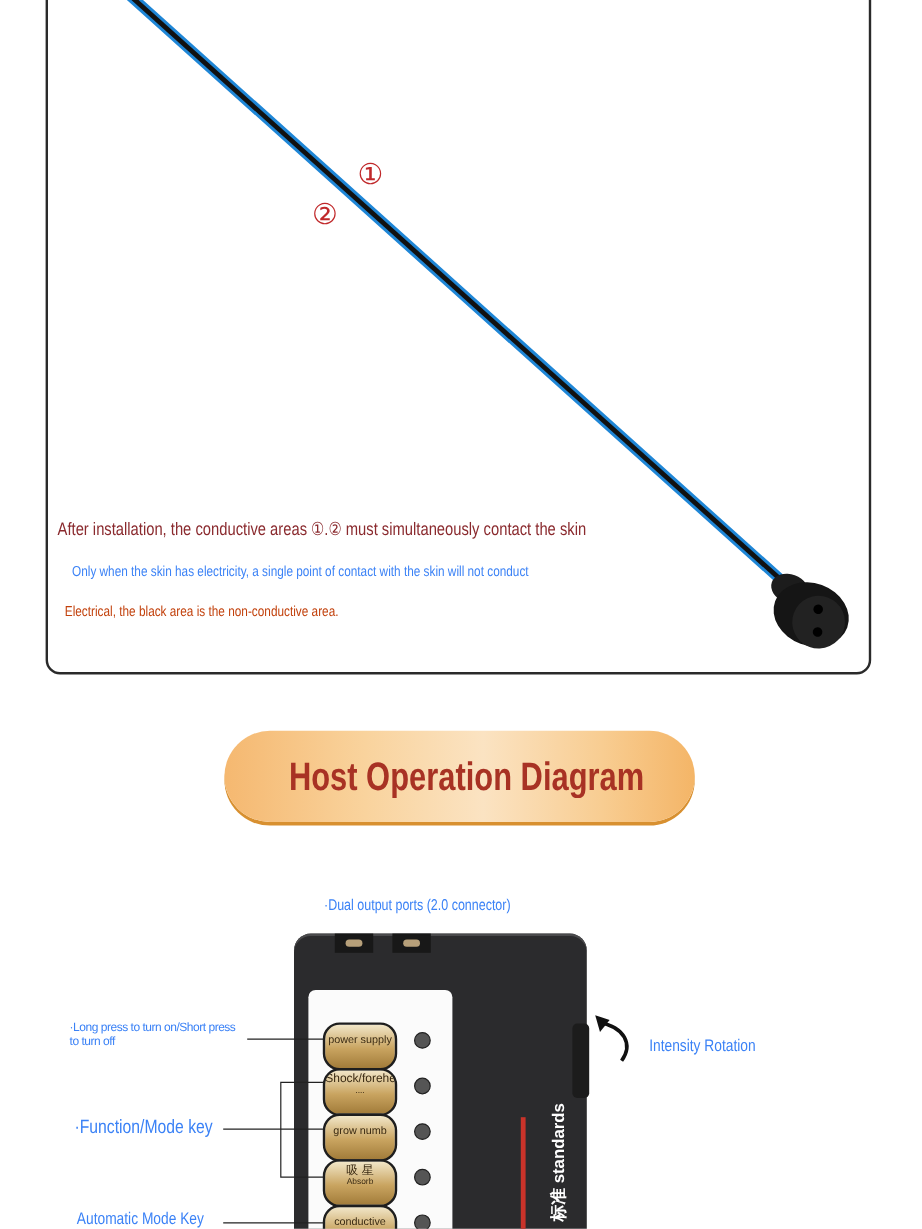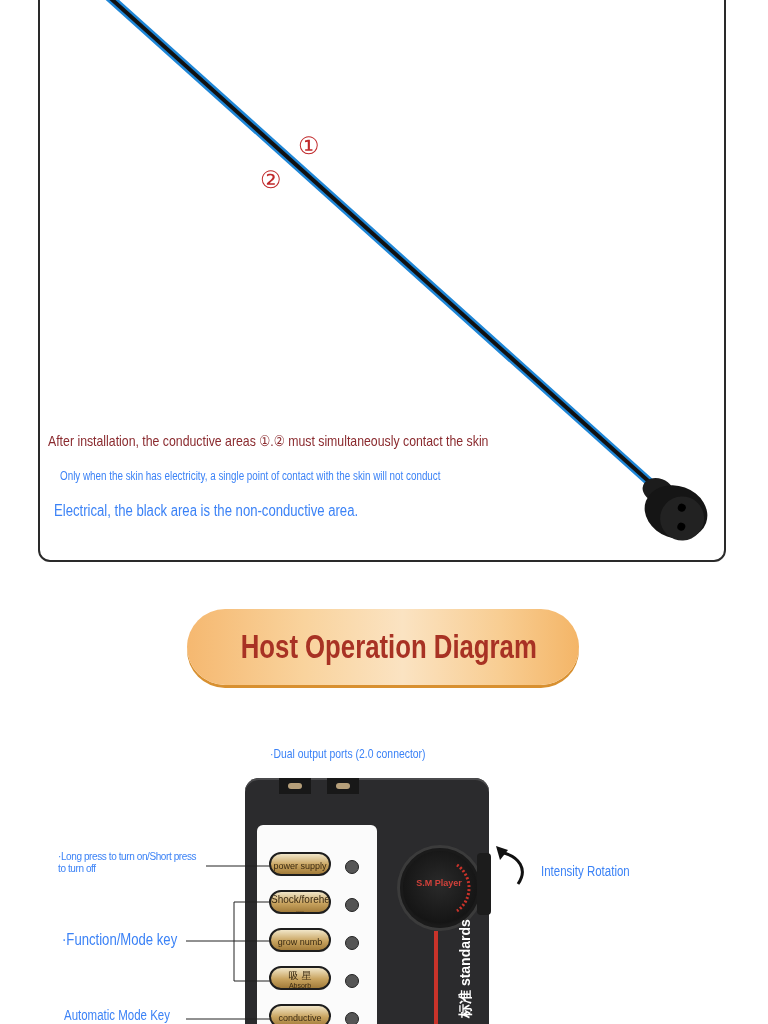--- a/index.html
+++ b/index.html
@@ -7,21 +7,21 @@
   .cond { font-family: "Liberation Sans", sans-serif; transform-origin: left center; display: inline-block; white-space: nowrap; }
 
   
   .frame { position: absolute; left: 38px; top: -12px; width: 688px; height: 574px; border: 2px solid #2a2a2a; border-radius: 12px; box-sizing: border-box; background: #fff; }
   .probe-svg { position: absolute; left: 0; top: 0; }
   .marker { position: absolute; color: #c0282a; font-size: 24px; line-height: 24px; }
 
   .note { position: absolute; left: 48px; text-align: right; }
   .note1 { top: 432px; color: #8a2a2e; font-size: 15px; }
   .note2 { top: 469px; left: 60px; color: #3b82f6; font-size: 12px; }
-  .note3 { top: 502px; left: 54px; color: #3b82f6; font-size: 16px; }
+  .note3 { top: 502px; left: 54px; color: #c2410c; font-size: 12px; }
   .note .cond { transform: scaleX(0.82); }
 
   
   .pill { position: absolute; left: 187px; top: 609px; width: 392px; height: 76px; border-radius: 38px;
     background: linear-gradient(90deg, #f5b870 0%, #f9d39d 30%, #fbe3c2 55%, #f8cd92 80%, #f4b567 100%);
     box-shadow: 0 3px 0 #d89030; }
   .pill-text { position: absolute; left: 0; right: 0; top: 19px; text-align: center; color: #a83224; font-size: 33px; font-weight: bold; padding-left: 12px; }
   .pill-text .cond { transform: scaleX(0.78); transform-origin: center center; }
 
   
@@ -31,21 +31,21 @@
   .lbl-power { left: 58px; top: 851px; width: 144px; text-align: left; font-size: 10px; line-height: 12px; letter-spacing: -0.4px; }
   .lbl-func { left: 62px; top: 931px; font-size: 16px; }
   .lbl-func .cond, .lbl-auto .cond, .lbl-int .cond { transform: scaleX(0.82); }
   .lbl-auto { left: 64px; top: 1007px; font-size: 14px; text-decoration: underline; }
   .lbl-int { left: 541px; top: 863px; font-size: 14px; }
 
   .device { position: absolute; left: 245px; top: 778px; width: 244px; height: 260px; background: #2b2b2d; border-radius: 14px 14px 0 0; box-shadow: inset 0 2px 0 #4a4a4c; }
   .port { position: absolute; top: 0; width: 32px; height: 16px; background: #181818; }
   .port::after { content: ""; position: absolute; left: 9px; top: 5px; width: 14px; height: 6px; border-radius: 3px; background: #b7a07a; }
   .panel { position: absolute; left: 12px; top: 47px; width: 120px; height: 220px; background: #fbfbfb; border-radius: 6px; }
-  .key { position: absolute; left: 12px; width: 62px; height: 24px; border-radius: 14px; background: linear-gradient(180deg, #f1e6c8 0%, #c9a460 55%, #a27c3a 100%); border: 2px solid #1e1e1e; box-sizing: border-box; color: #3a2a12; font-size: 9px; text-align: center; line-height: 24px; overflow: hidden; white-space: nowrap; }
+  .key { position: absolute; left: 12px; width: 62px; height: 40px; border-radius: 14px; background: linear-gradient(180deg, #f1e6c8 0%, #c9a460 55%, #a27c3a 100%); border: 2px solid #1e1e1e; box-sizing: border-box; color: #3a2a12; font-size: 9px; text-align: center; line-height: 24px; overflow: hidden; white-space: nowrap; }
   .key .cn { display: block; font-size: 10px; line-height: 11px; margin-top: 2px; }
   .key .en { display: block; font-size: 7px; line-height: 9px; }
   .led { position: absolute; left: 88px; width: 12px; height: 12px; border-radius: 50%; background: #555; border: 1px solid #222; }
   .knob { position: absolute; left: 155px; top: 70px; width: 74px; height: 74px; border-radius: 50%; background: radial-gradient(circle at 50% 45%, #2a2a2a 0%, #151515 70%, #3a3a3a 100%); border: 3px solid #1a1a1a; box-shadow: 0 0 0 3px #3b3b3b; }
   .knob-text { position: absolute; left: 6px; top: 27px; width: 60px; text-align: center; color: #d2413a; font-size: 9px; font-weight: bold; }
   .knob-arc { position: absolute; left: 0; top: 0; }
   .wheel { position: absolute; left: 232px; top: 75px; width: 14px; height: 62px; background: #1c1c1c; border-radius: 4px; }
   .redbar { position: absolute; left: 189px; top: 153px; width: 4px; height: 110px; background: #c9332a; }
   .vert-text { position: absolute; left: 212px; top: 240px; color: #fff; font-size: 14px; font-weight: bold; transform: rotate(-90deg); transform-origin: left top; white-space: nowrap; }
   .lines { position: absolute; left: 0; top: 0; pointer-events: none; }
@@ -98,26 +98,20 @@
     <div class="key" style="top:103px;"><span>grow numb</span></div>
     <div class="led" style="top:111px;"></div>
     <div class="key" style="top:141px;">
         <span class="cn">吸 星</span>
         <span class="en">Absorb</span>
       </div>
     <div class="led" style="top:149px;"></div>
     <div class="key" style="top:179px;"><span>conductive</span></div>
     <div class="led" style="top:187px;"></div>
   </div>
-  <div class="knob">
-    <svg class="knob-arc" width="74" height="74" viewBox="0 0 74 74">
-      <path d="M54 14 A28 28 0 0 1 54 60" stroke="#c9332a" stroke-width="3" fill="none" stroke-dasharray="2 2"></path>
-    </svg>
-    <div class="knob-text">S.M Player</div>
-  </div>
   <div class="wheel"></div>
   <div class="redbar"></div>
   <div class="vert-text">标准 standards</div>
 </div>
 
 <svg class="lines" width="768" height="1024" viewBox="0 0 768 1024">
   <line x1="206" y1="866" x2="270" y2="866" stroke="#222" stroke-width="1"></line>
   <line x1="186" y1="941" x2="234" y2="941" stroke="#222" stroke-width="1"></line>
   <polyline points="270,902 234,902 234,981 270,981" fill="none" stroke="#222" stroke-width="1"></polyline>
   <line x1="234" y1="941" x2="270" y2="941" stroke="#222" stroke-width="1"></line>

